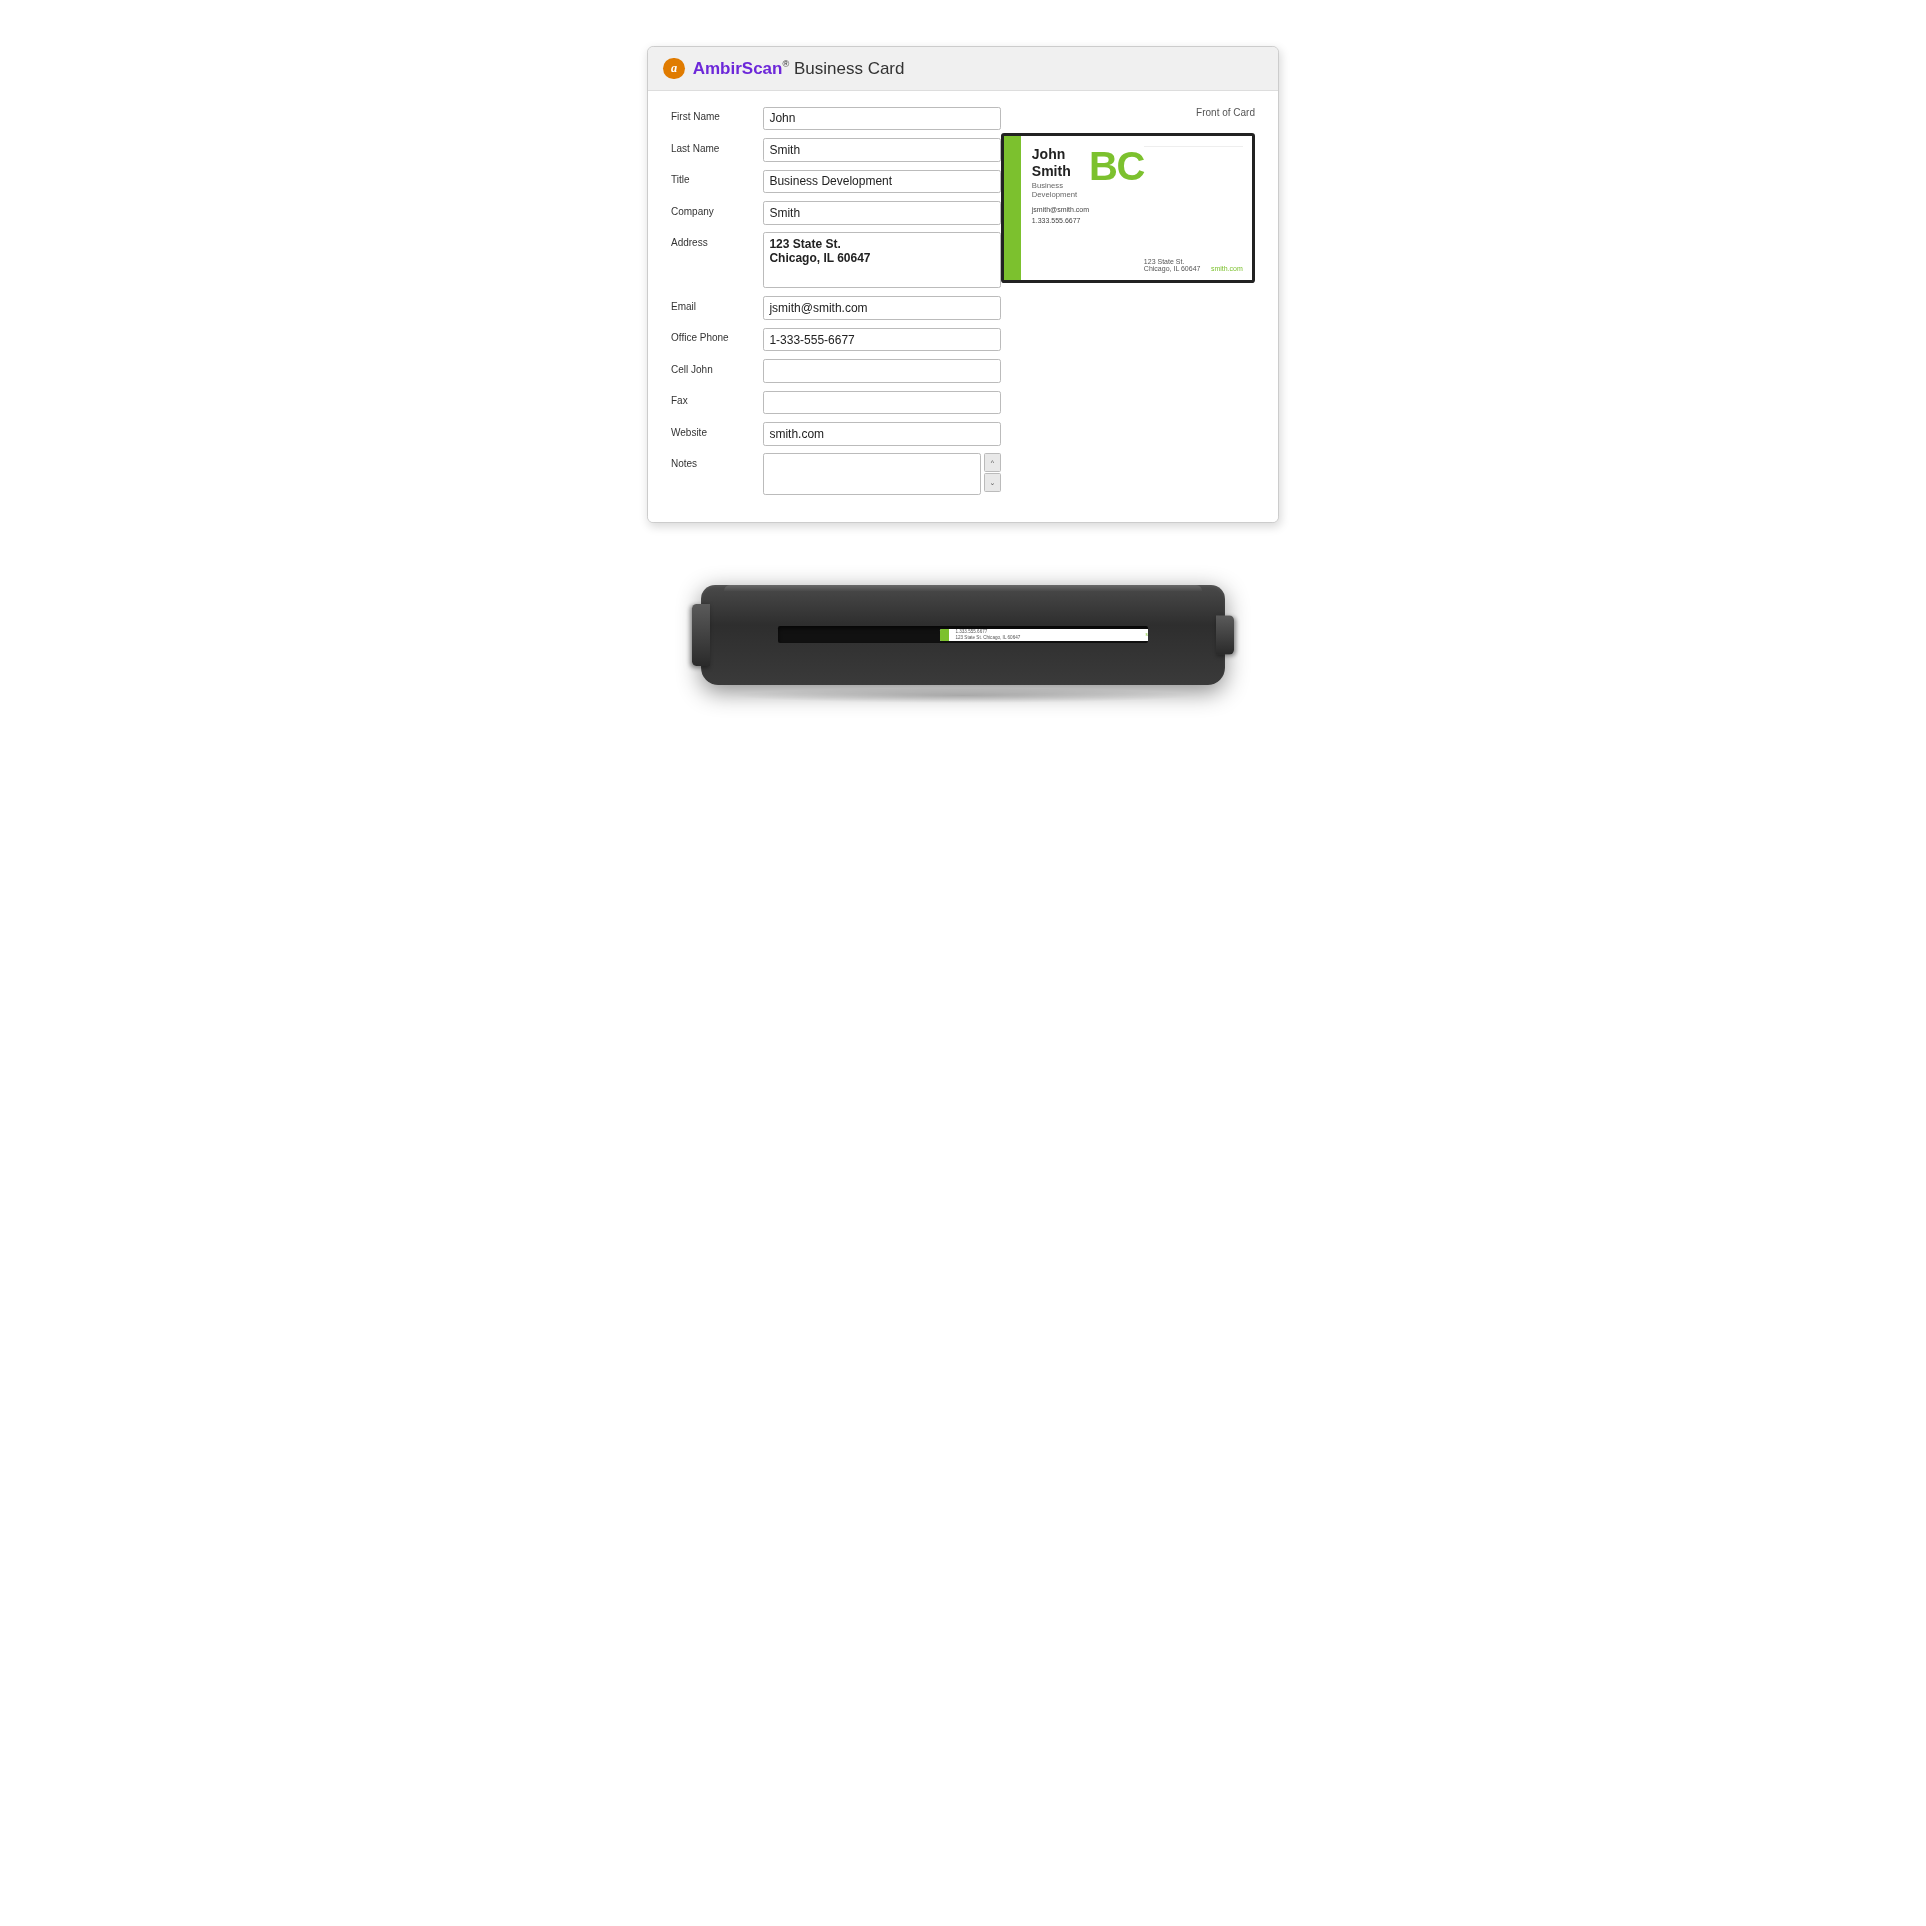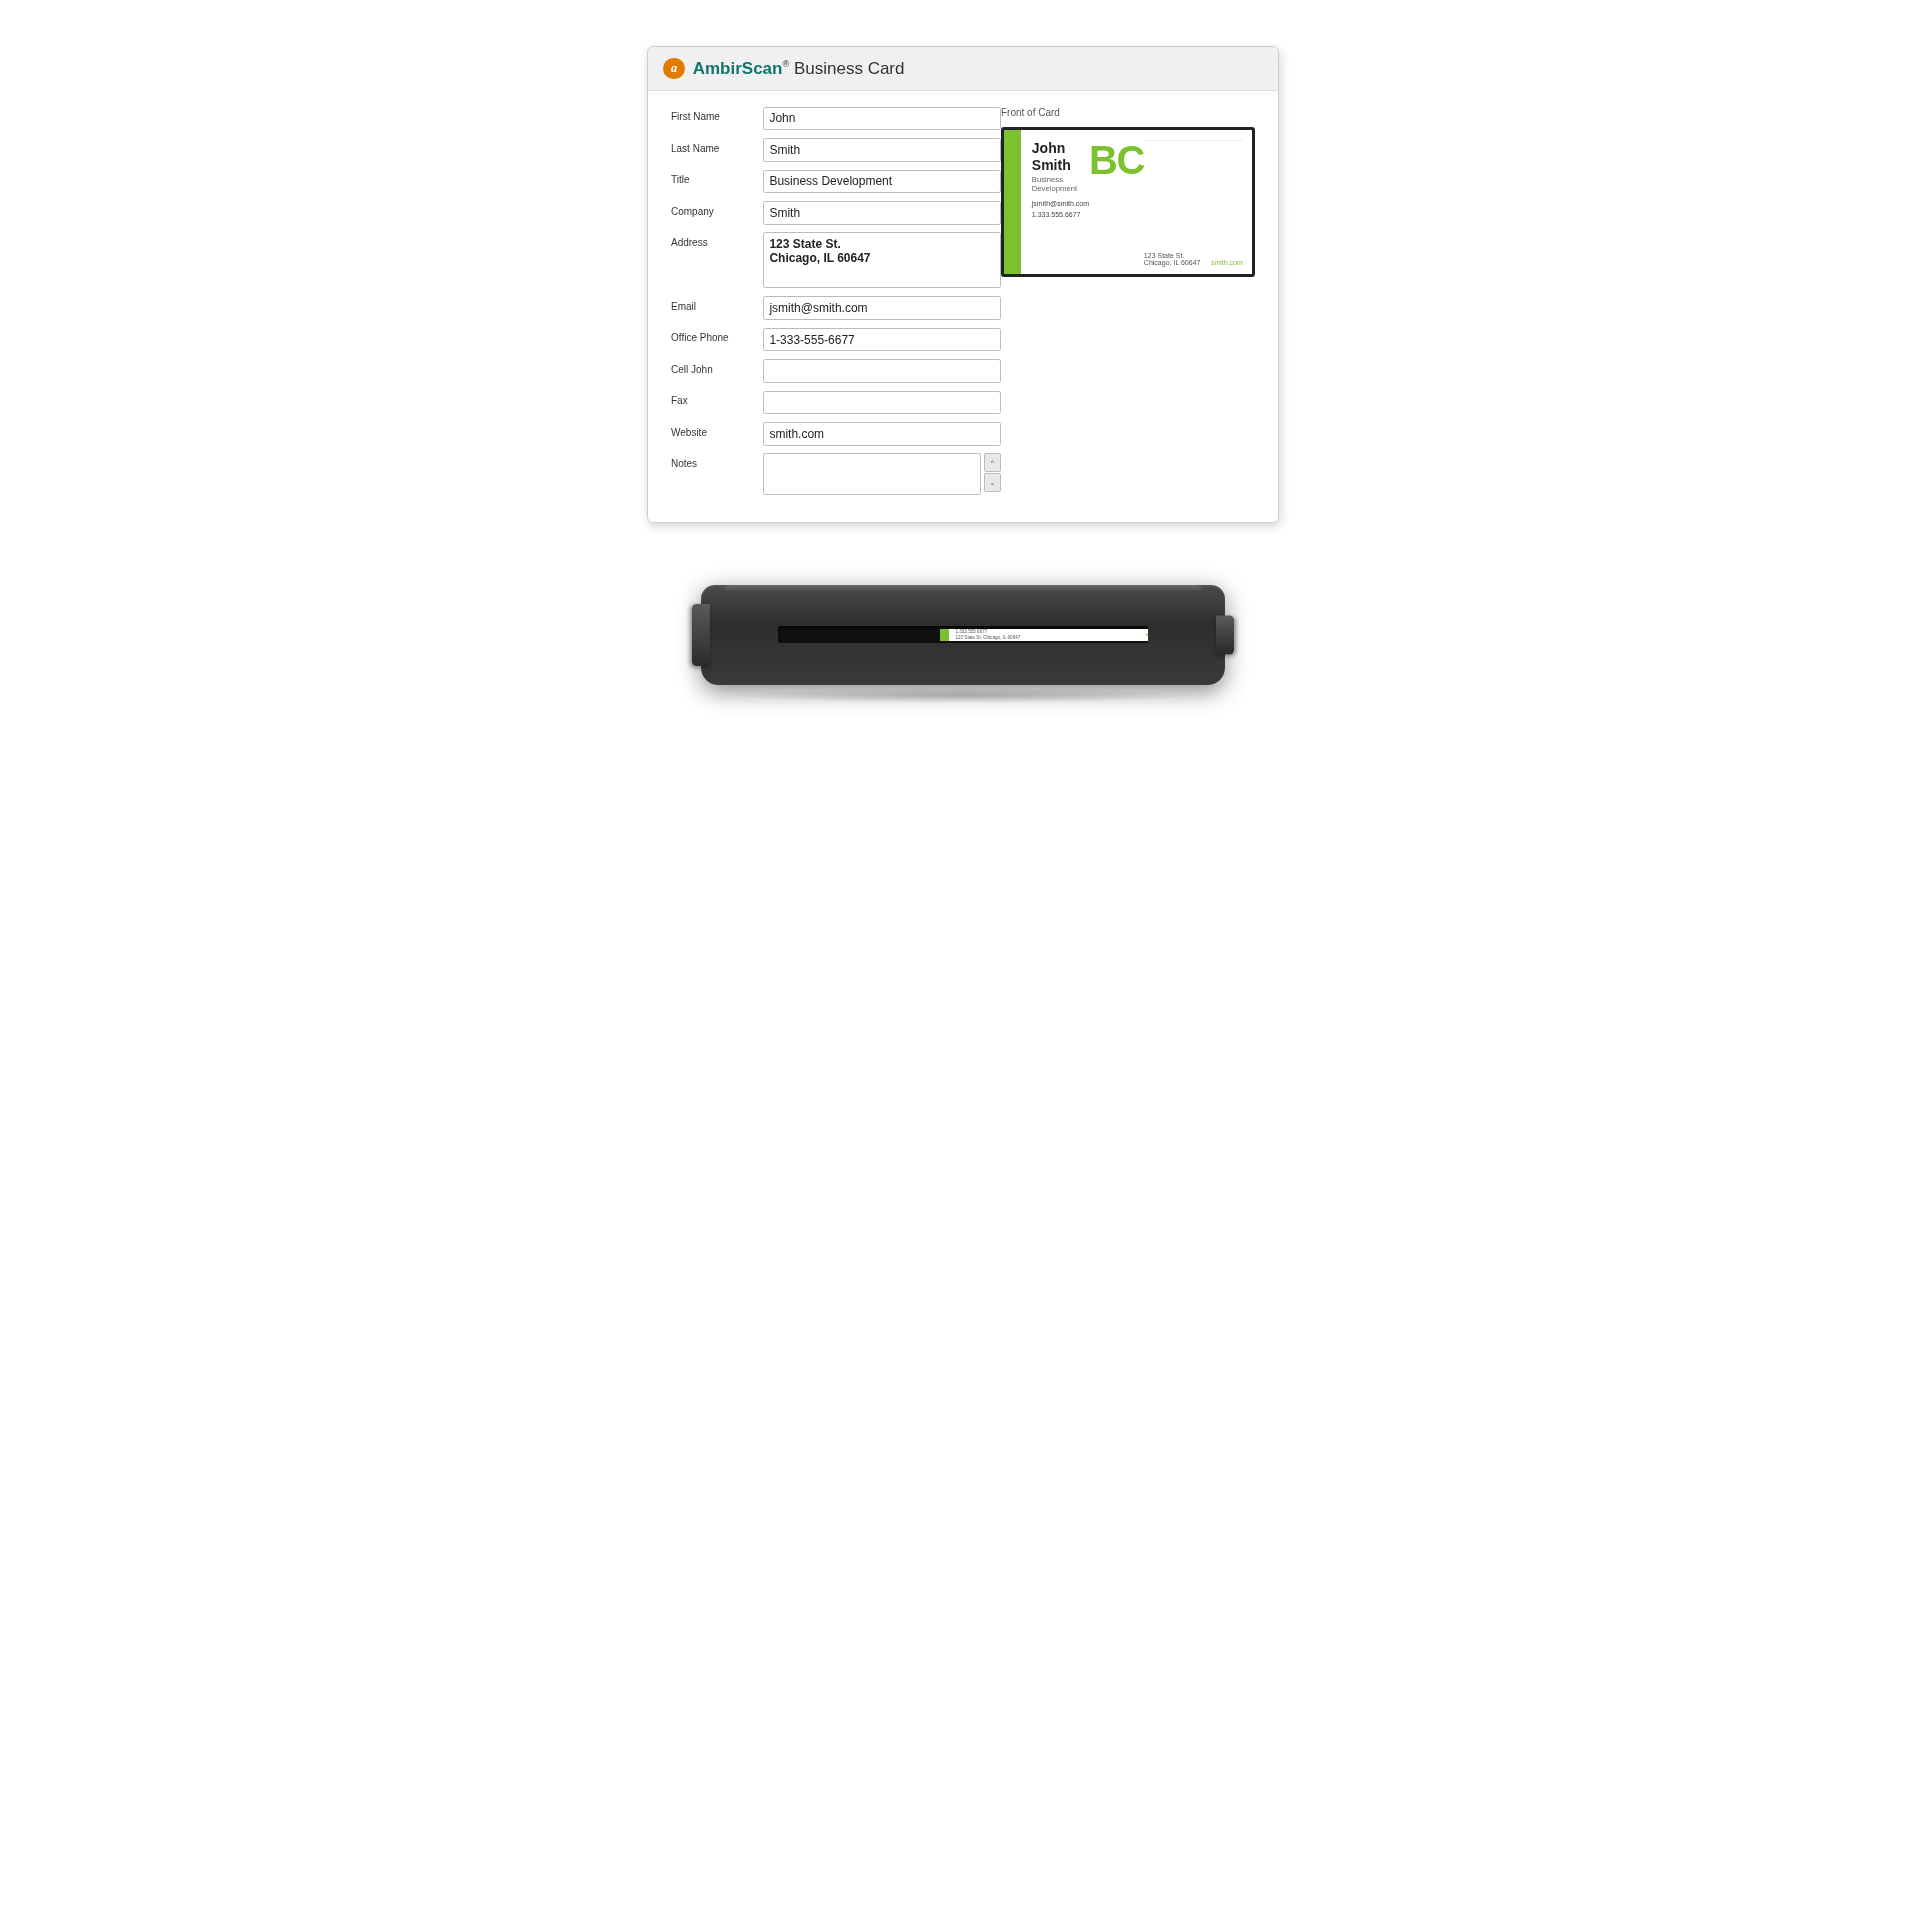--- a/index.html
+++ b/index.html
@@ -42,21 +42,21 @@
       color: white;
       font-weight: bold;
       font-size: 10.8px;
       flex-shrink: 0;
     }
     .dialog-title {
       font-size: 17px;
       color: #333;
     }
     .dialog-title span.brand-ambir {
-      color: #0f766e;
+      color: #6d28d9;
       font-weight: bold;
     }
 
     .dialog-body {
       background: #ffffff;
       padding: 15.4px 23px 18.5px 23px;
       display: flex;
     }
 
     
@@ -126,24 +126,24 @@
       justify-content: center;
       color: #555;
     }
 
     
     .card-preview-section {
       width: 254px;
       flex-shrink: 0;
     }
     .card-preview-label {
-      text-align: left;
+      text-align: right;
       font-size: 10px;
       color: #555;
-      margin-bottom: 9px;
+      margin-bottom: 15px;
     }
     .card-outer {
       border: 3.1px solid #222;
       border-radius: 3.1px;
       overflow: hidden;
       width: 254px;
       height: 150px;
       background: #fff;
       display: flex;
     }

